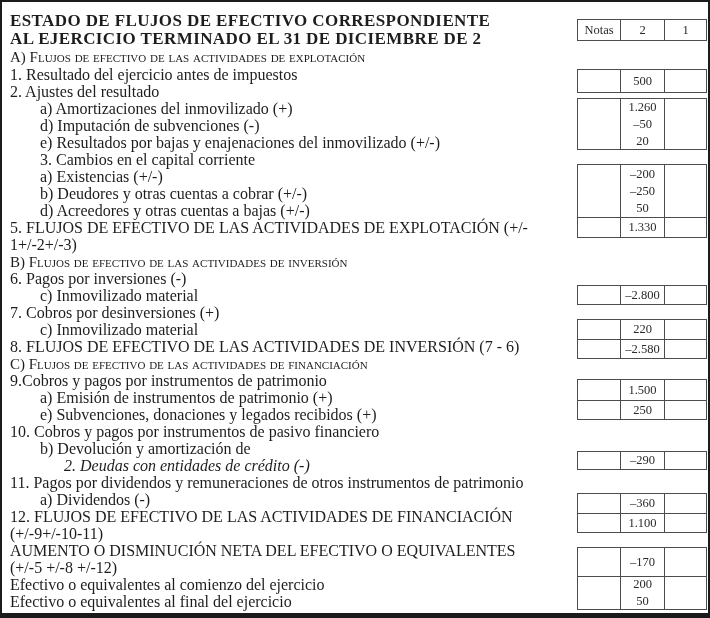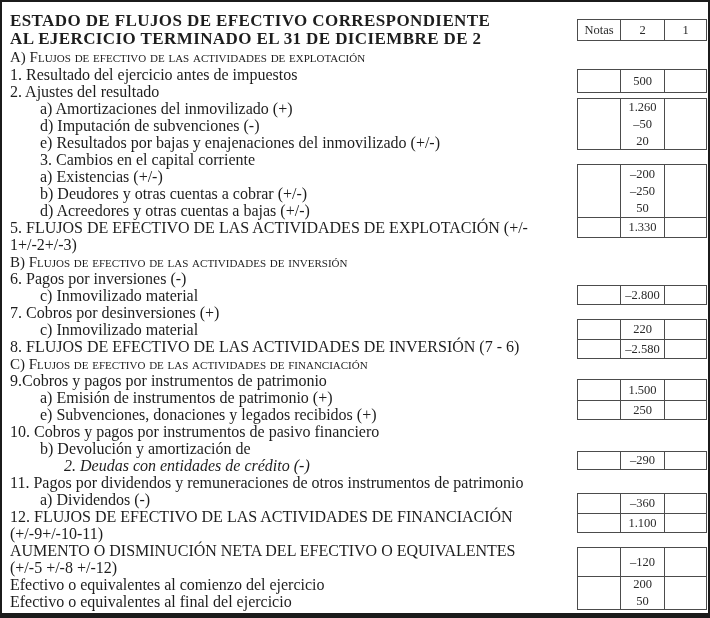--- a/index.html
+++ b/index.html
@@ -195,21 +195,21 @@
         <div class="val">1.100</div>
       </div>
       <div class="vcell cy1"></div>
     </div>
   </div>
 
   <div class="vbox" style="top:545px;height:63px">
     <div class="vrow" style="flex:0 0 28px">
       <div class="vcell cnotas"></div>
       <div class="vcell cy2">
-        <div class="val">–120</div>
+        <div class="val">–170</div>
       </div>
       <div class="vcell cy1"></div>
     </div>
     <div class="vrow">
       <div class="vcell cnotas"></div>
       <div class="vcell cy2">
         <div class="val">200</div>
         <div class="val">50</div>
       </div>
       <div class="vcell cy1"></div>

